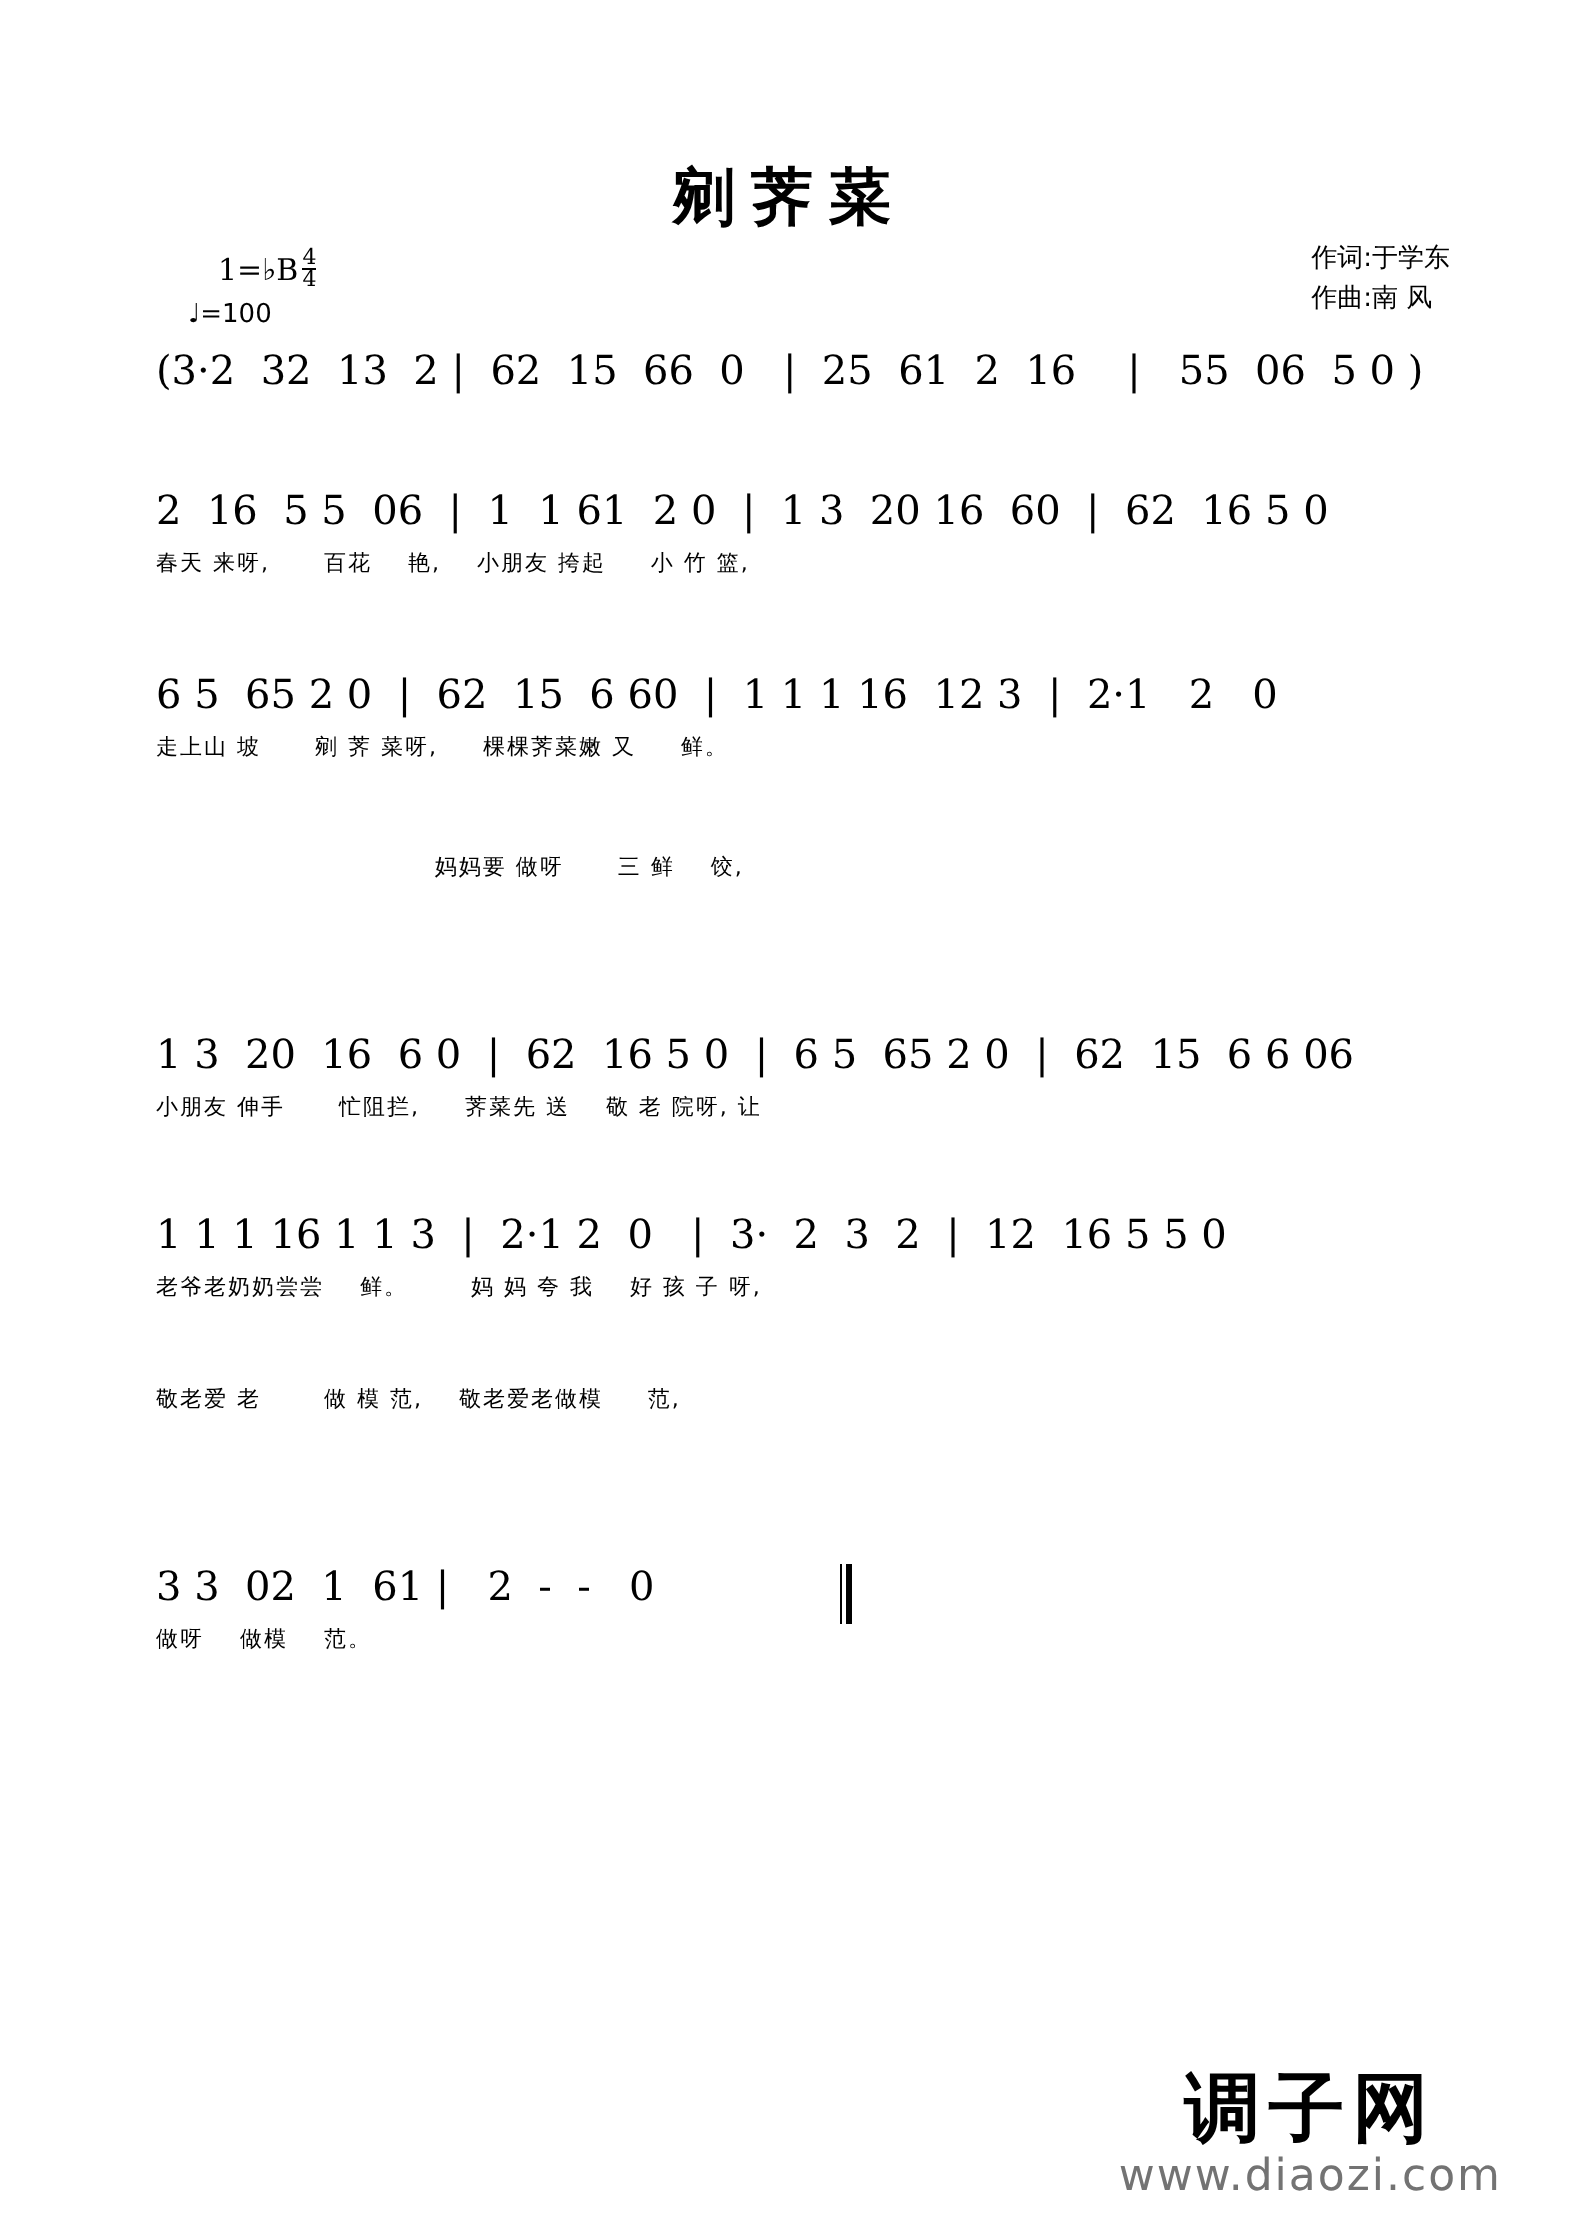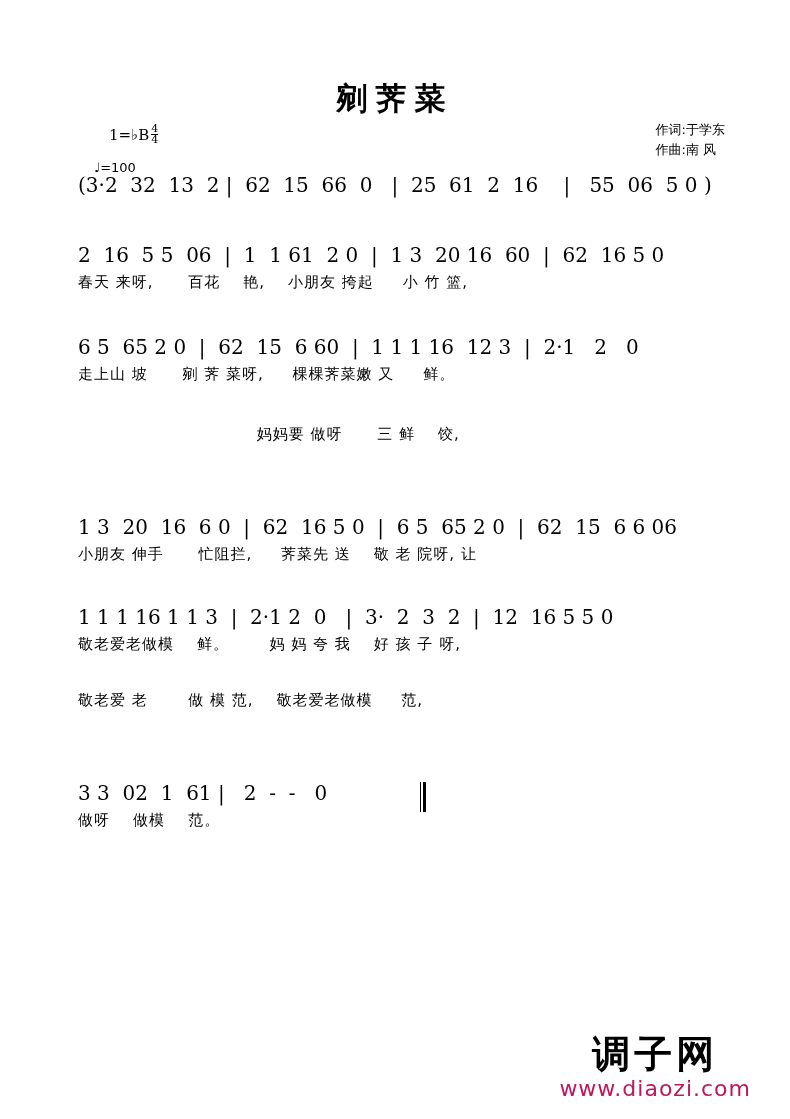--- a/index.html
+++ b/index.html
@@ -66,21 +66,21 @@
     position: relative;
     top: -1px;
     font-size: 11px;
     line-height: 10px;
     text-align: center;
     margin-left: 2px;
   }
   .keytime .num { display: block; }
   .keytime .den { display: block; border-top: 1px solid #000; }
   .tempoline {
-    margin-top: 14px;
+    margin-top: 4px;
     font-size: 13px;
     font-family: "DejaVu Sans", sans-serif;
     padding-left: 6px;
   }
 
   
   .system {
     position: absolute;
     left: 78px;
     width: 650px;
@@ -88,21 +88,21 @@
   .notes {
     font-family: "DejaVu Serif", serif;
     font-size: 20px;
     letter-spacing: 0px;
     white-space: pre;
     line-height: 26px;
     height: 30px;
   }
   .lyrics {
     font-family: "DejaVu Sans", sans-serif;
-    font-size: 15px;
+    font-size: 11px;
     white-space: pre;
     line-height: 20px;
     height: 22px;
     letter-spacing: 1px;
   }
 
   
   .watermark {
     position: absolute;
     right: 34px;
@@ -115,21 +115,21 @@
     font-size: 38px;
     font-weight: bold;
     letter-spacing: 4px;
     line-height: 44px;
     color: #000000;
   }
   .wm-url {
     font-family: "DejaVu Sans", sans-serif;
     font-size: 22px;
     letter-spacing: 1px;
-    color: #be185d;
+    color: #737373;
   }
 </style>
 </head>
 <body>
 
 <div class="sheet">
 
   <div class="title">剜荠菜</div>
 
   <div class="credits">
@@ -167,21 +167,21 @@
     <div class="lyrics">                               妈妈要 做呀      三 鲜    饺,</div>
   </div>
 
   <div class="system" style="top:514px">
     <div class="notes">1 3  20  16  6 0  |  62  16 5 0  |  6 5  65 2 0  |  62  15  6 6 06</div>
     <div class="lyrics">小朋友 伸手      忙阻拦,     荠菜先 送    敬 老 院呀, 让</div>
   </div>
 
   <div class="system" style="top:604px">
     <div class="notes">1 1 1 16 1 1 3  |  2·1 2  0   |  3·  2  3  2  |  12  16 5 5 0</div>
-    <div class="lyrics">敬老爱老做模    鲜。       妈 妈 夸 我    好 孩 子 呀,</div>
+    <div class="lyrics">老爷老奶奶尝尝    鲜。       妈 妈 夸 我    好 孩 子 呀,</div>
   </div>
 
   <div class="system" style="top:690px">
     <div class="lyrics">敬老爱 老       做 模 范,    敬老爱老做模     范,</div>
   </div>
 
   <div class="system" style="top:780px">
     <div class="notes">3 3  02  1  61 |   2  -  -   0</div>
     <div class="lyrics">做呀    做模    范。</div>
   </div>

